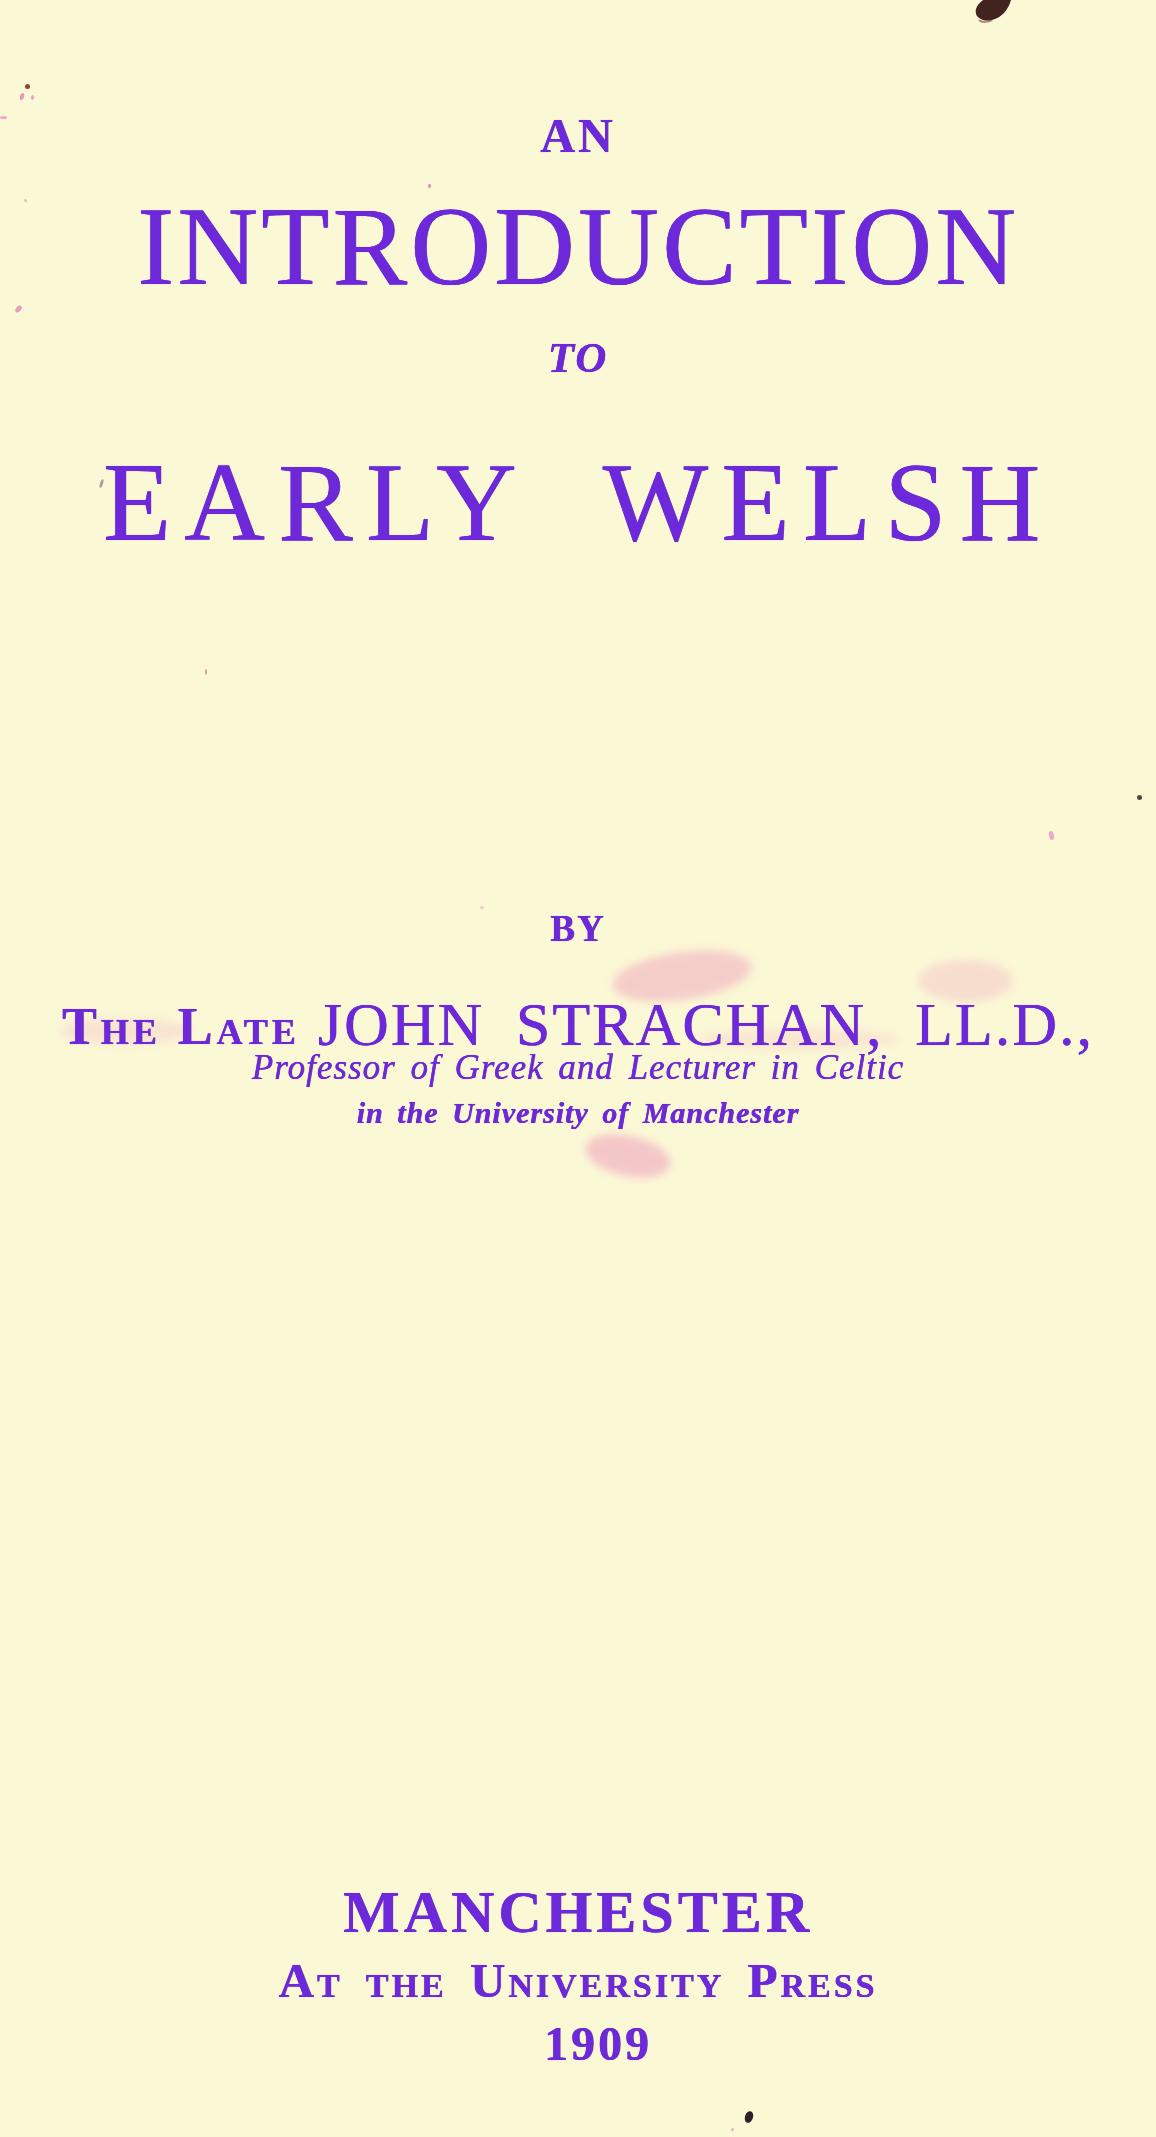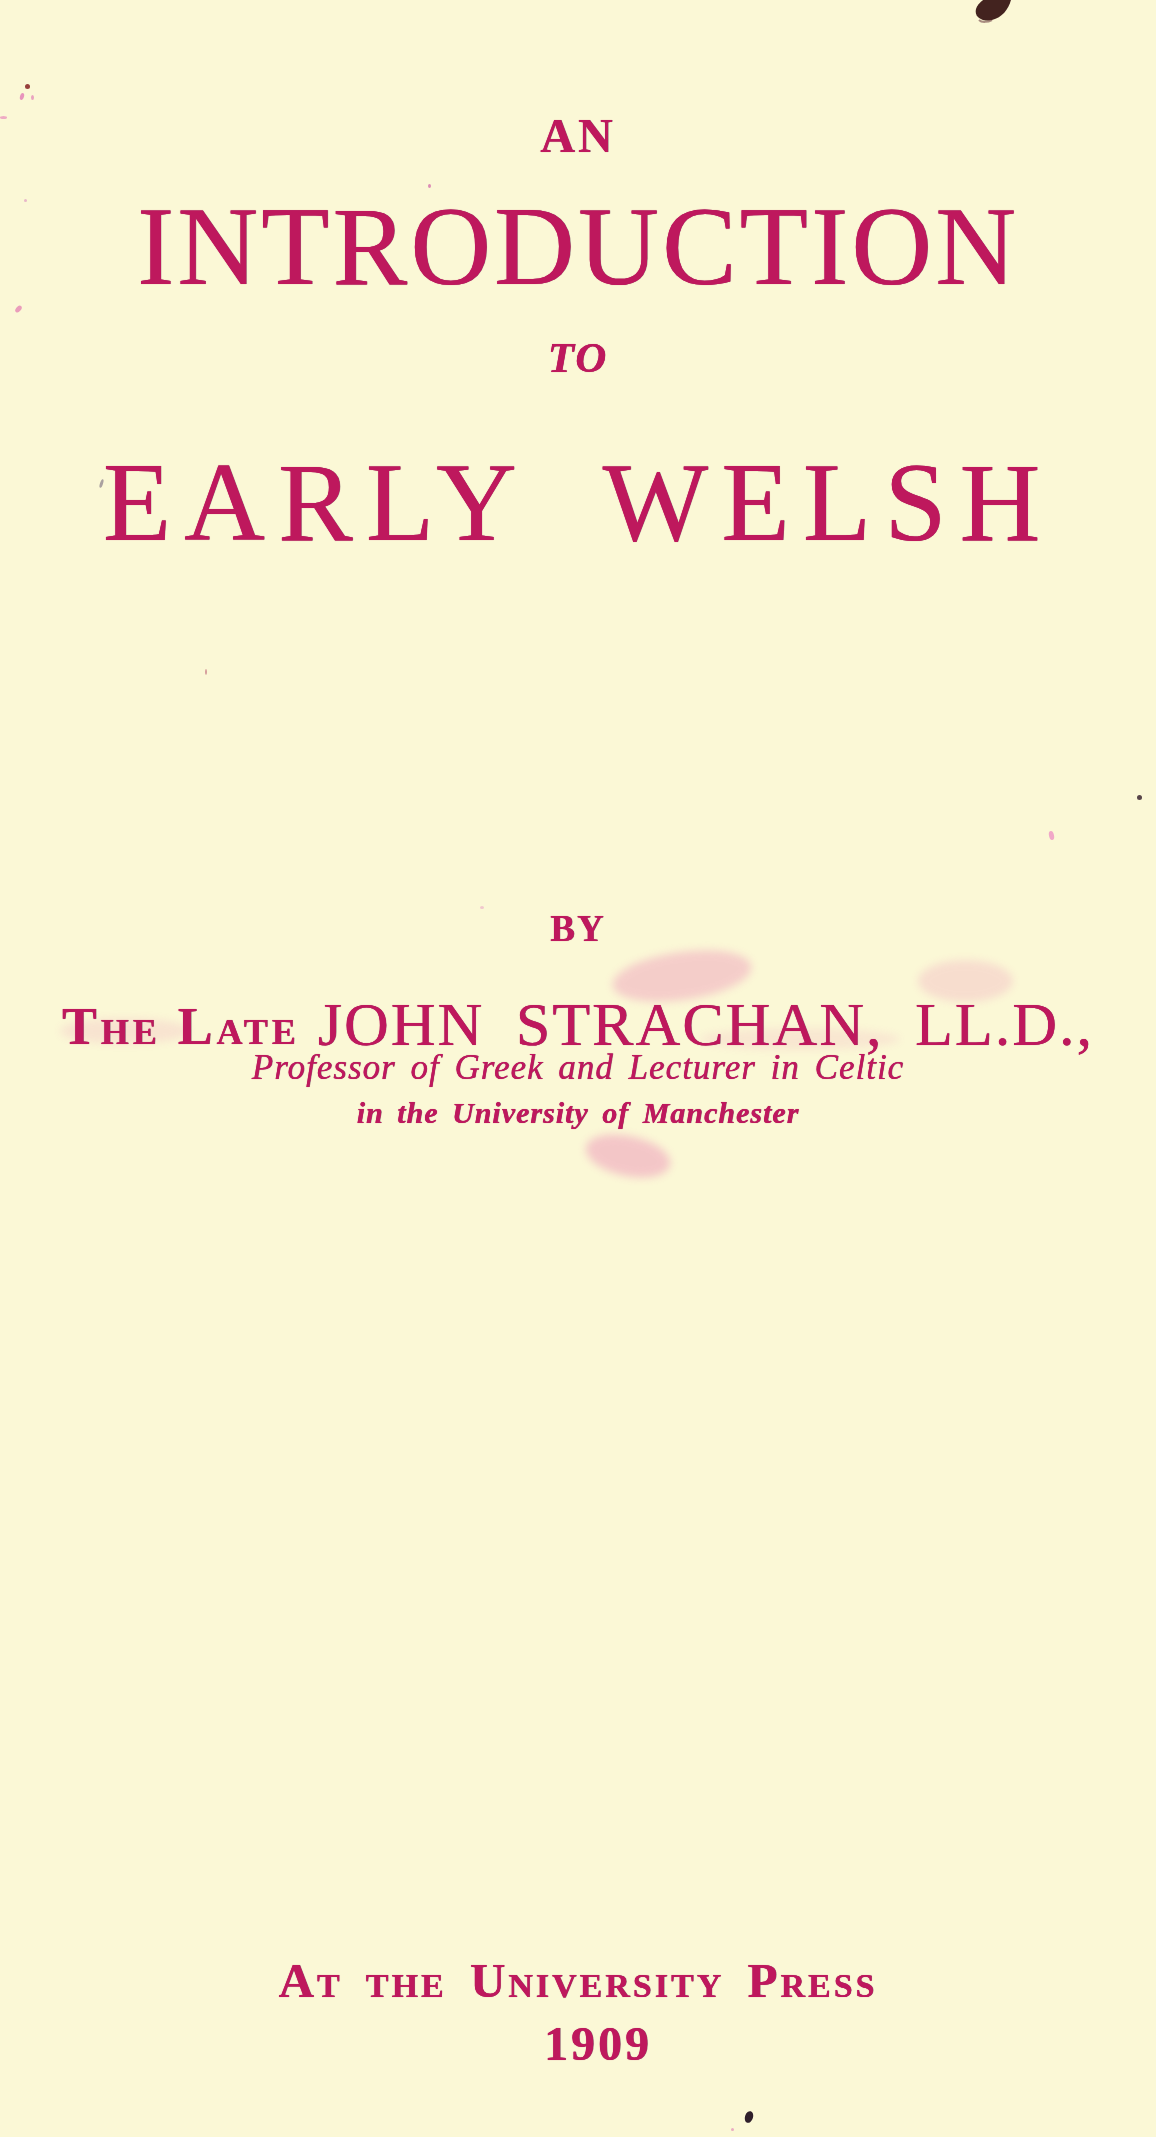--- a/index.html
+++ b/index.html
@@ -8,21 +8,21 @@
     background: #555;
   }
   .page {
     position: relative;
     width: 1156px;
     height: 2137px;
     margin: 0 auto;
     background: #fbf8d6;
     overflow: hidden;
     font-family: "Liberation Serif", "DejaVu Serif", serif;
-    color: #be185d;
+    color: #6d28d9;
   }
   .line {
     position: absolute;
     left: 0;
     width: 100%;
     text-align: center;
     line-height: 1;
     white-space: nowrap;
     text-shadow: 0 0 0.7px currentColor, 0.4px 0.4px 0.5px rgba(38,26,56,0.55);
   }
@@ -117,18 +117,19 @@
   <div class="line by">BY</div>
 
   <div class="line author">
     <span class="prefix">The Late</span><span class="name">JOHN STRACHAN, LL.D.,</span>
   </div>
 
   <div class="line affil1">Professor of Greek and Lecturer in Celtic</div>
 
   <div class="line affil2">in the University of Manchester</div>
 
+  <div class="line city">MANCHESTER</div>
 
   <div class="line publisher">At the University Press</div>
 
   <div class="line year">1909</div>
 
 </div>
 
 </body></html>

